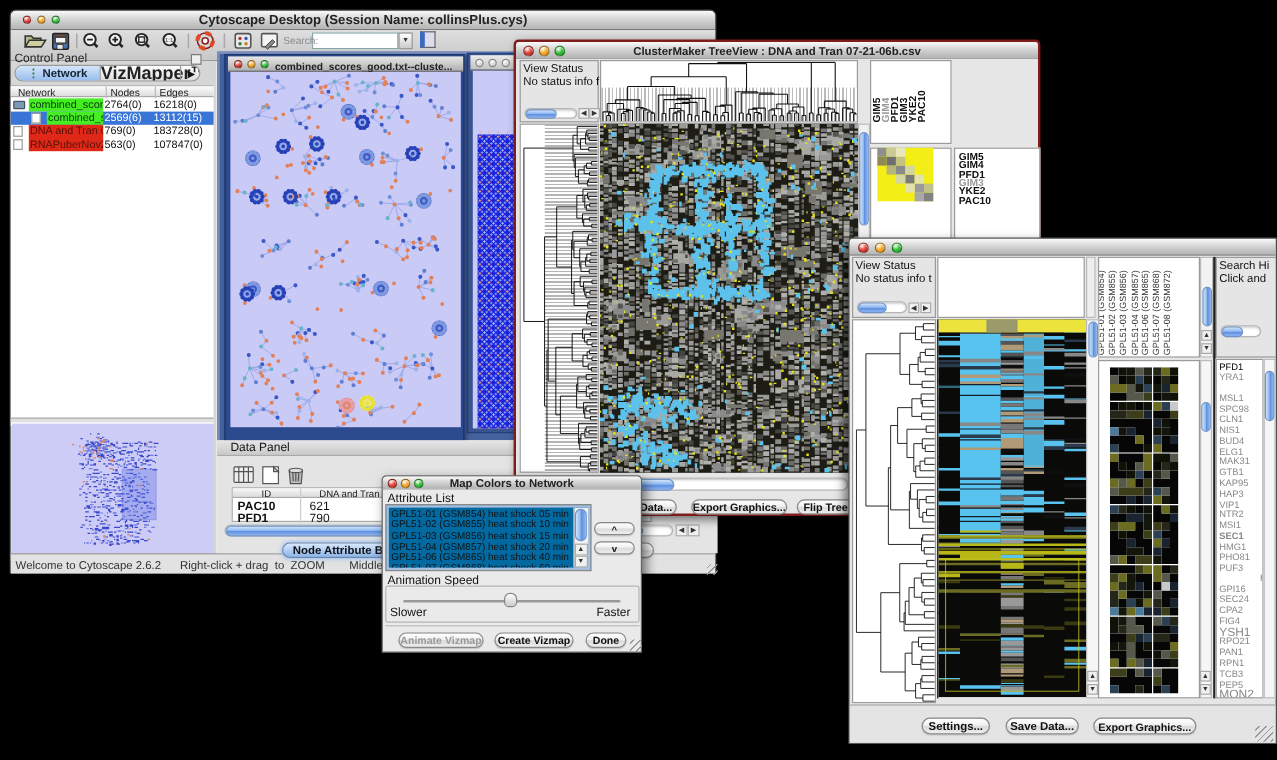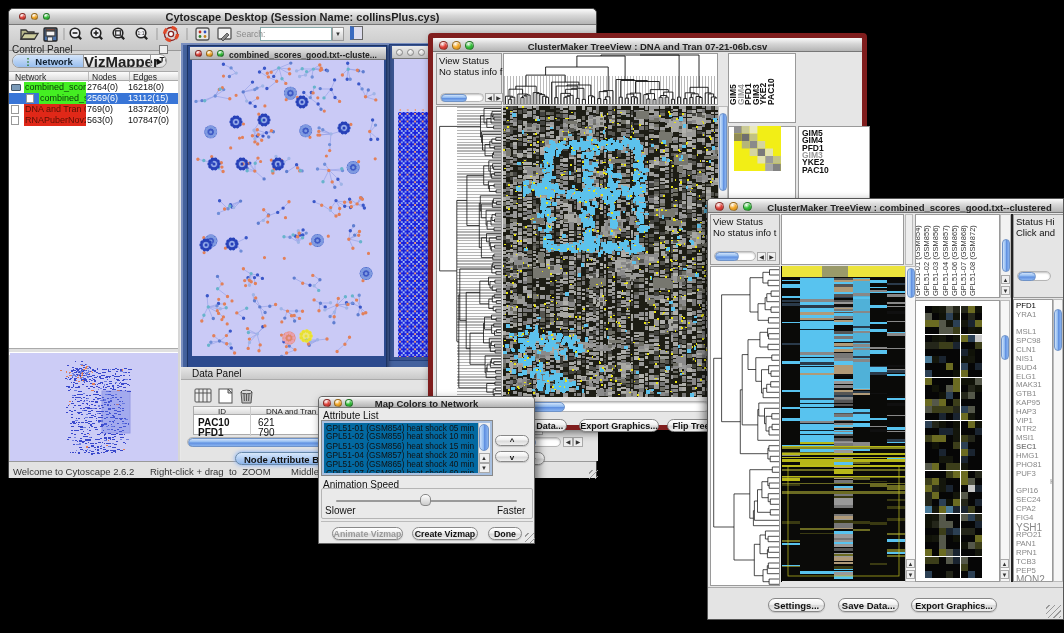--- a/index.html
+++ b/index.html
@@ -488,21 +488,21 @@
 </div>
 <div class="strack" style="left:6px;top:70px;width:374px;height:10px;"></div>
 <div class="sthumb" style="left:7px;top:70.5px;width:348px;height:9px;"></div>
 <div class="sbarrow" style="left:382px;top:70px;width:10px;height:10px;">◀</div>
 <div class="sbarrow" style="left:392px;top:70px;width:10px;height:10px;">▶</div>
 </div>
 <div class="btn" style="left:226px;top:443px;width:180px;height:13px;font-size:9.5px;line-height:13px;background:linear-gradient(#d8e8fc,#8cb4ea);border-color:#68a;box-shadow:0 0 4px #7af;text-align:left;padding-left:8px;">Node Attribute Browser</div>
 <div class="btn" style="left:411px;top:443px;width:125px;height:13px;font-size:9.5px;line-height:13px;color:#333;">Edge Attribute Browser</div>
 <div class="grip" style="left:580px;top:461px;width:9px;height:9px;"></div>
 </div>
-<div class="abs" style="left:428px;top:33px;width:439px;height:397px;background:#e6e6e6;border:5px solid #7f1d1d;border-radius:4px 4px 0 0;box-shadow:3px 3px 8px rgba(0,0,0,.5);">
+<div class="abs" style="left:428px;top:33px;width:439px;height:397px;background:#e6e6e6;border:2px solid #7f1d1d;border-radius:4px 4px 0 0;box-shadow:3px 3px 8px rgba(0,0,0,.5);">
 <div class="tbar" style="position:absolute;left:0;top:0;width:100%;height:14px;border-radius:4px 4px 0 0;"></div>
 <div class="tl" style="left:6px;top:3px;width:9px;height:9px;background:radial-gradient(circle at 35% 30%,#fff 0%,#e1443c 45%,#b02820 100%);"></div>
 <div class="tl" style="left:19px;top:3px;width:9px;height:9px;background:radial-gradient(circle at 35% 30%,#fff 0%,#f5ab2a 45%,#c8851a 100%);"></div>
 <div class="tl" style="left:32px;top:3px;width:9px;height:9px;background:radial-gradient(circle at 35% 30%,#fff 0%,#35c13a 45%,#1e9428 100%);"></div>
 <div class="ttl" style="top:2.5px;font-size:9.5px;">ClusterMaker TreeView : DNA and Tran 07-21-06b.csv</div>
 <div class="gpane" style="left:3px;top:15px;width:66px;height:52px;">
 <div class="lbl" style="left:2px;top:1px;font-size:9.5px;">View Status</div>
 <div class="lbl" style="left:2px;top:12px;font-size:9.5px;white-space:nowrap;">No status info f</div>
 <div class="strack" style="left:3px;top:39px;width:44px;height:9px;"></div>
       <div class="sthumb" style="left:4px;top:39.5px;width:26px;height:8px;"></div>
@@ -581,21 +581,20 @@
 <div class="sthumb" style="left:72px;top:363.5px;width:60px;height:10px;"></div>
 <div class="btn" style="left:76px;top:381px;width:58px;height:13px;font-size:9px;line-height:13px;">Save Data...</div>
 <div class="btn" style="left:146px;top:381px;width:80px;height:13px;font-size:9px;line-height:13px;">Export Graphics...</div>
 <div class="btn" style="left:234px;top:381px;width:78px;height:13px;font-size:9px;line-height:13px;">Flip Tree Nodes</div>
 </div>
 <div class="abs" style="left:707px;top:198px;width:357px;height:422px;background:#e6e6e6;border:1px solid #555;border-radius:4px 0 0 0;box-shadow:-3px 3px 8px rgba(0,0,0,.5);overflow:hidden;">
 <div class="tbar" style="position:absolute;left:0;top:0;width:100%;height:14px;"></div>
 <div class="tl" style="left:7px;top:3px;width:9px;height:9px;background:radial-gradient(circle at 35% 30%,#fff 0%,#e1443c 45%,#b02820 100%);"></div>
 <div class="tl" style="left:21px;top:3px;width:9px;height:9px;background:radial-gradient(circle at 35% 30%,#fff 0%,#f5ab2a 45%,#c8851a 100%);"></div>
 <div class="tl" style="left:35px;top:3px;width:9px;height:9px;background:radial-gradient(circle at 35% 30%,#fff 0%,#35c13a 45%,#1e9428 100%);"></div>
-<div class="ttl" style="left:52px;width:calc(100% - 56px);top:2.5px;font-size:9.5px;">ClusterMaker TreeView : combined_scores_good.txt--clustered</div>
 <div class="gpane" style="left:2px;top:15px;width:70px;height:51px;">
 <div class="lbl" style="left:2px;top:1px;font-size:9.5px;">View Status</div>
 <div class="lbl" style="left:2px;top:12px;font-size:9.5px;white-space:nowrap;">No status info t</div>
 <div class="strack" style="left:3px;top:36px;width:42px;height:10px;"></div>
       <div class="sthumb" style="left:4px;top:36.5px;width:24px;height:9px;"></div>
 <div class="sbarrow" style="left:46px;top:37px;width:9px;height:9px;">◀</div>
       <div class="sbarrow" style="left:56px;top:37px;width:9px;height:9px;">▶</div>
 </div>
 <div class="pane" style="left:73px;top:15px;width:123px;height:51px;"></div>
 <div class="abs" style="left:197px;top:15px;width:8px;height:51px;background:#eee;border:1px solid #bbb;"></div>
@@ -606,21 +605,21 @@
 <div class="rot" style="left:33.599999999999994px;top:72px;font-size:7.5px;color:#333;">GPL51-04 (GSM857)</div>
 <div class="rot" style="left:42.8px;top:72px;font-size:7.5px;color:#333;">GPL51-06 (GSM865)</div>
 <div class="rot" style="left:52.0px;top:72px;font-size:7.5px;color:#333;">GPL51-07 (GSM868)</div>
 <div class="rot" style="left:61.199999999999996px;top:72px;font-size:7.5px;color:#333;">GPL51-08 (GSM872)</div>
 </div>
 <div class="abs" style="left:292px;top:15px;width:11px;height:84px;background:#f2f2f2;border:1px solid #bbb;"></div>
 <div class="vthumb" style="left:293.5px;top:40px;width:8px;height:33px;"></div>
 <div class="sbarrow" style="left:293px;top:76px;width:9px;height:9px;">▲</div>
     <div class="sbarrow" style="left:293px;top:87px;width:9px;height:9px;">▼</div>
 <div class="gpane" style="left:305px;top:15px;width:51px;height:84px;">
-<div class="lbl" style="left:2px;top:1px;font-size:9.5px;">Status Hi</div>
+<div class="lbl" style="left:2px;top:1px;font-size:9.5px;">Search Hi</div>
 <div class="lbl" style="left:2px;top:12px;font-size:9.5px;">Click and</div>
 <div class="strack" style="left:3px;top:56px;width:34px;height:10px;"></div>
       <div class="sthumb" style="left:4px;top:56.5px;width:18px;height:9px;"></div>
 </div>
 <div class="pane" style="left:2px;top:67px;width:70px;height:320px;overflow:hidden;">
 <svg style="position:absolute;left:0px;top:0px;" width="70" height="320" viewBox="0 0 70 320">
         <path d="M58.5 2.7L68.0 2.7M58.5 8.0L68.0 8.0M58.5 2.7L58.5 8.0M57.0 13.3L68.0 13.3M57.0 18.7L68.0 18.7M57.0 13.3L57.0 18.7M51.9 5.3L58.5 5.3M51.9 16.0L57.0 16.0M51.9 5.3L51.9 16.0M60.1 24.0L68.0 24.0M60.1 29.3L68.0 29.3M60.1 24.0L60.1 29.3M55.8 26.7L60.1 26.7M55.8 34.7L68.0 34.7M55.8 26.7L55.8 34.7M60.0 40.0L68.0 40.0M60.0 45.3L68.0 45.3M60.0 40.0L60.0 45.3M54.1 30.7L55.8 30.7M54.1 42.7L60.0 42.7M54.1 30.7L54.1 42.7M57.4 50.7L68.0 50.7M57.4 56.0L68.0 56.0M57.4 50.7L57.4 56.0M47.0 36.7L54.1 36.7M47.0 53.3L57.4 53.3M47.0 36.7L47.0 53.3M39.0 10.7L51.9 10.7M39.0 45.0L47.0 45.0M39.0 10.7L39.0 45.0M57.6 66.7L68.0 66.7M57.6 72.0L68.0 72.0M57.6 66.7L57.6 72.0M56.6 61.3L68.0 61.3M56.6 69.3L57.6 69.3M56.6 61.3L56.6 69.3M57.0 77.3L68.0 77.3M57.0 82.7L68.0 82.7M57.0 77.3L57.0 82.7M48.9 65.3L56.6 65.3M48.9 80.0L57.0 80.0M48.9 65.3L48.9 80.0M60.8 88.0L68.0 88.0M60.8 93.3L68.0 93.3M60.8 88.0L60.8 93.3M60.0 104.0L68.0 104.0M60.0 109.3L68.0 109.3M60.0 104.0L60.0 109.3M57.6 98.7L68.0 98.7M57.6 106.7L60.0 106.7M57.6 98.7L57.6 106.7M59.7 114.7L68.0 114.7M59.7 120.0L68.0 120.0M59.7 114.7L59.7 120.0M55.7 117.3L59.7 117.3M55.7 125.3L68.0 125.3M55.7 117.3L55.7 125.3M52.1 121.3L55.7 121.3M52.1 130.7L68.0 130.7M52.1 121.3L52.1 130.7M50.5 102.7L57.6 102.7M50.5 126.0L52.1 126.0M50.5 102.7L50.5 126.0M44.8 90.7L60.8 90.7M44.8 114.3L50.5 114.3M44.8 90.7L44.8 114.3M37.0 72.7L48.9 72.7M37.0 102.5L44.8 102.5M37.0 72.7L37.0 102.5M60.8 146.7L68.0 146.7M60.8 152.0L68.0 152.0M60.8 146.7L60.8 152.0M61.1 157.3L68.0 157.3M61.1 162.7L68.0 162.7M61.1 157.3L61.1 162.7M58.0 160.0L61.1 160.0M58.0 168.0L68.0 168.0M58.0 160.0L58.0 168.0M55.0 149.3L60.8 149.3M55.0 164.0L58.0 164.0M55.0 149.3L55.0 164.0M53.5 141.3L68.0 141.3M53.5 156.7L55.0 156.7M53.5 141.3L53.5 156.7M47.8 136.0L68.0 136.0M47.8 149.0L53.5 149.0M47.8 136.0L47.8 149.0M46.8 142.5L47.8 142.5M46.8 173.3L68.0 173.3M46.8 142.5L46.8 173.3M31.2 87.6L37.0 87.6M31.2 157.9L46.8 157.9M31.2 87.6L31.2 157.9M57.9 178.7L68.0 178.7M57.9 184.0L68.0 184.0M57.9 178.7L57.9 184.0M59.2 189.3L68.0 189.3M59.2 194.7L68.0 194.7M59.2 189.3L59.2 194.7M56.9 181.3L57.9 181.3M56.9 192.0L59.2 192.0M56.9 181.3L56.9 192.0M29.3 122.8L31.2 122.8M29.3 186.7L56.9 186.7M29.3 122.8L29.3 186.7M10.6 27.8L39.0 27.8M10.6 154.7L29.3 154.7M10.6 27.8L10.6 154.7M61.3 200.0L68.0 200.0M61.3 205.3L68.0 205.3M61.3 200.0L61.3 205.3M58.2 216.0L68.0 216.0M58.2 221.3L68.0 221.3M58.2 216.0L58.2 221.3M56.8 210.7L68.0 210.7M56.8 218.7L58.2 218.7M56.8 210.7L56.8 218.7M59.3 232.0L68.0 232.0M59.3 237.3L68.0 237.3M59.3 232.0L59.3 237.3M57.2 226.7L68.0 226.7M57.2 234.7L59.3 234.7M57.2 226.7L57.2 234.7M50.9 214.7L56.8 214.7M50.9 230.7L57.2 230.7M50.9 214.7L50.9 230.7M59.3 242.7L68.0 242.7M59.3 248.0L68.0 248.0M59.3 242.7L59.3 248.0M46.5 222.7L50.9 222.7M46.5 245.3L59.3 245.3M46.5 222.7L46.5 245.3M43.4 234.0L46.5 234.0M43.4 253.3L68.0 253.3M43.4 234.0L43.4 253.3M42.4 243.7L43.4 243.7M42.4 258.7L68.0 258.7M42.4 243.7L42.4 258.7M38.8 202.7L61.3 202.7M38.8 251.2L42.4 251.2M38.8 202.7L38.8 251.2M57.1 269.3L68.0 269.3M57.1 274.7L68.0 274.7M57.1 269.3L57.1 274.7M54.4 264.0L68.0 264.0M54.4 272.0L57.1 272.0M54.4 264.0L54.4 272.0M57.4 280.0L68.0 280.0M57.4 285.3L68.0 285.3M57.4 280.0L57.4 285.3M56.4 282.7L57.4 282.7M56.4 290.7L68.0 290.7M56.4 282.7L56.4 290.7M49.0 268.0L54.4 268.0M49.0 286.7L56.4 286.7M49.0 268.0L49.0 286.7M57.3 296.0L68.0 296.0M57.3 301.3L68.0 301.3M57.3 296.0L57.3 301.3M56.3 298.7L57.3 298.7M56.3 306.7L68.0 306.7M56.3 298.7L56.3 306.7M58.1 312.0L68.0 312.0M58.1 317.3L68.0 317.3M58.1 312.0L58.1 317.3M52.0 302.7L56.3 302.7M52.0 314.7L58.1 314.7M52.0 302.7L52.0 314.7M43.3 277.3L49.0 277.3M43.3 308.7L52.0 308.7M43.3 277.3L43.3 308.7M23.0 226.9L38.8 226.9M23.0 293.0L43.3 293.0M23.0 226.9L23.0 293.0M2.7 91.3L10.6 91.3M2.7 260.0L23.0 260.0M2.7 91.3L2.7 260.0" stroke="#000" stroke-width="0.7" fill="none"></path>
       </svg>
 </div>
 <div class="abs" style="left:73px;top:67px;width:124px;height:316px;border-left:1px solid #000;">

